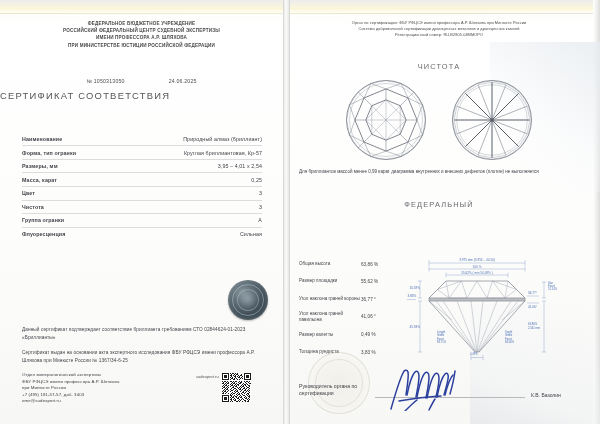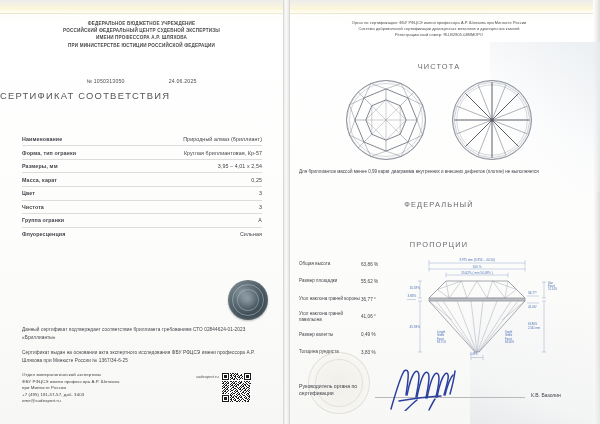--- a/index.html
+++ b/index.html
@@ -619,21 +619,20 @@
               <line x1="18.2" y1="18.2" x2="33.5" y2="8.1"></line>
           </g>
           <circle cx="50" cy="50" r="1.6" stroke="#4d525d" stroke-width="0.8"></circle>
         </g>
       </svg>
     </div>
 
     <div class="note-clarity">Для бриллиантов массой менее 0,99 карат диаграмма внутренних и внешних дефектов (плотин) не выполняется</div>
 
     <div class="section-title" id="title-comments">ФЕДЕРАЛЬНЫЙ</div>
-    <div class="section-title" id="title-proportions">ПРОПОРЦИИ</div>
 
     <div id="prop-list">
       <div class="prop-row">
         <span class="prop-name">Общая высота</span>
         <span class="prop-val">63,86 %</span>
       </div>
       <div class="prop-row">
         <span class="prop-name">Размер площадки</span>
         <span class="prop-val">55,62 %</span>
       </div>

